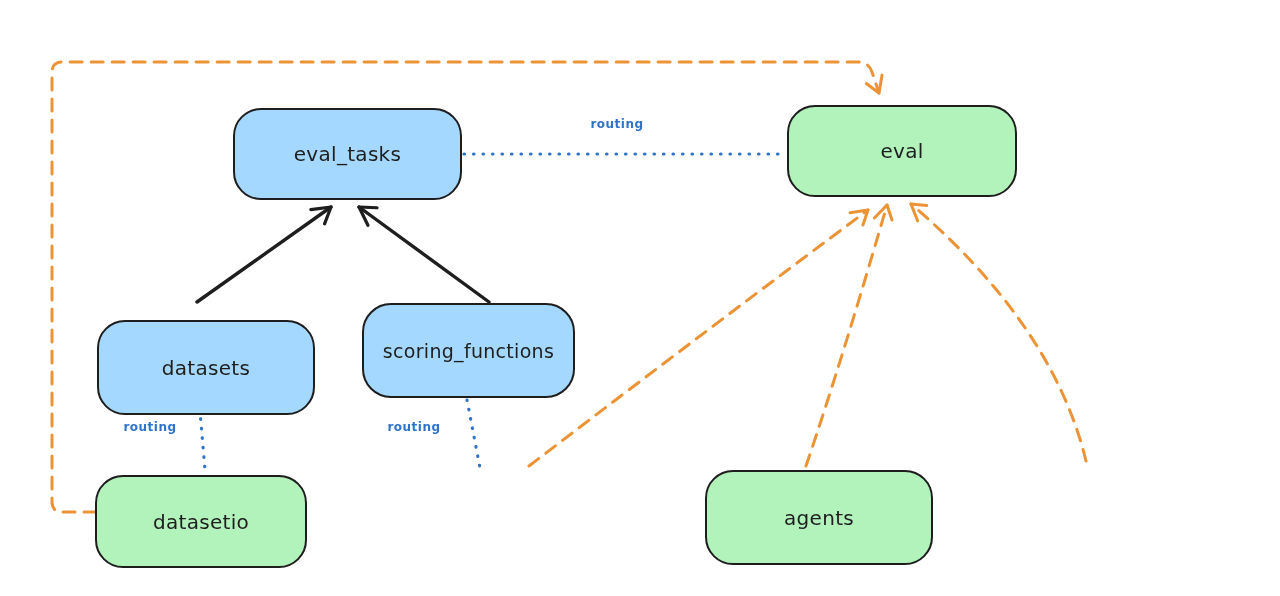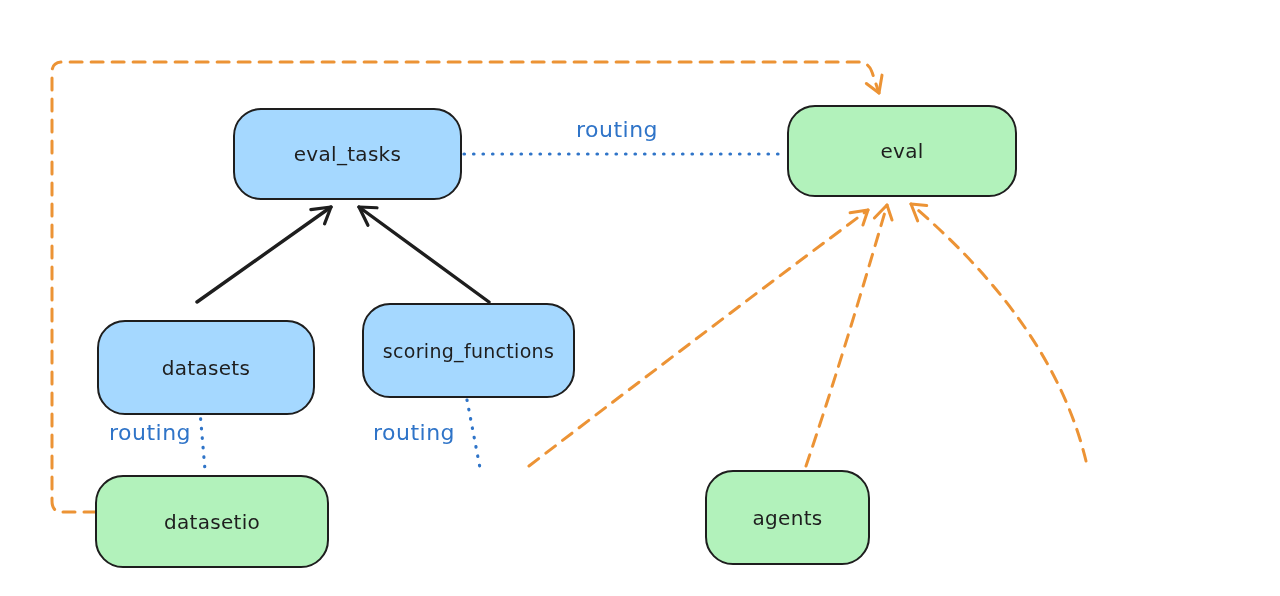--- a/index.html
+++ b/index.html
@@ -20,29 +20,29 @@
     display:flex;align-items:center;justify-content:center;
     font-size:20px;color:var(--ink,#1e1e1e);
     letter-spacing:0.3px;
     text-align:center;
   }
   .node.blue{background:var(--box-blue,#a5d8ff);}
   .node.green{background:var(--box-green,#b2f2bb);}
   .n-eval-tasks{left:233px;top:108px;width:229px;height:92px;}
   .n-eval{left:787px;top:105px;width:230px;height:92px;}
   .n-datasets{left:97px;top:320px;width:218px;height:95px;text-align:center;}
-  .n-scoring-functions{left:362px;top:303px;width:213px;height:95px;font-size:19px;}
-  .n-datasetio{left:95px;top:475px;width:234px;height:93px;}
+  .n-scoring-functions{left:362px;top:303px;width:213px;height:95px;font-size:19px;border-radius:29px;}
+  .n-datasetio{left:95px;top:475px;width:212px;height:93px;}
   .n-scoring{left:387px;top:472px;width:228px;height:94px;}
-  .n-agents{left:705px;top:470px;width:165px;height:95px;}
+  .n-agents{left:705px;top:470px;width:228px;height:95px;}
   .n-inference{left:982px;top:468px;width:196px;height:94px;}
   .routing-label{
     position:absolute;width:160px;text-align:center;
     color:var(--routing-blue,#2f74c8);
-    font-size:22px;font-weight:normal;letter-spacing:0.5px;
+    font-size:12px;font-weight:bold;letter-spacing:0.5px;
   }
   .r-top{left:537px;top:117px;}
   .r-left{left:70px;top:420px;}
   .r-mid{left:334px;top:420px;}
 </style>
 </head>
 <body>
 
 <div class="stage">
 

